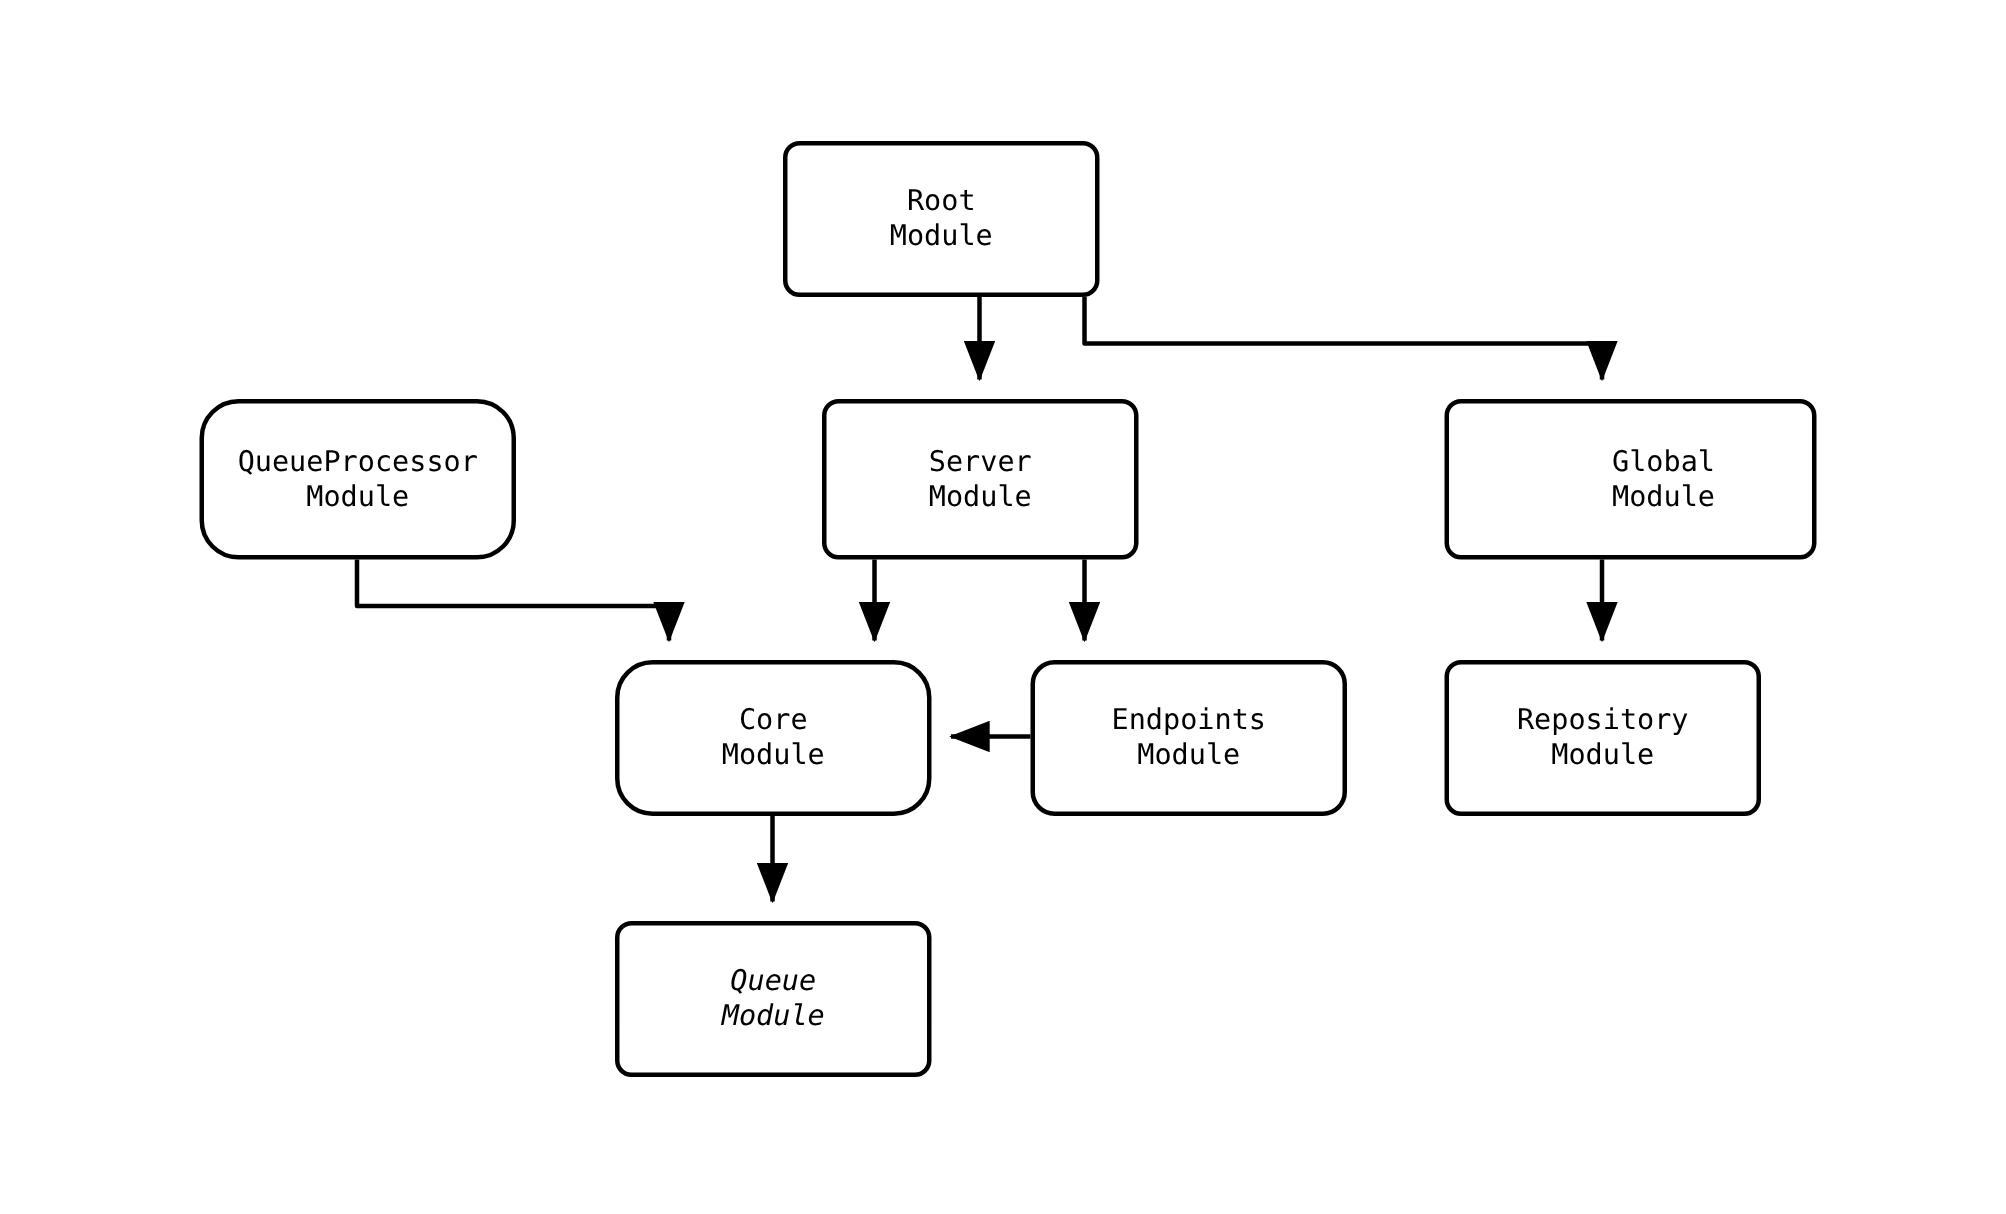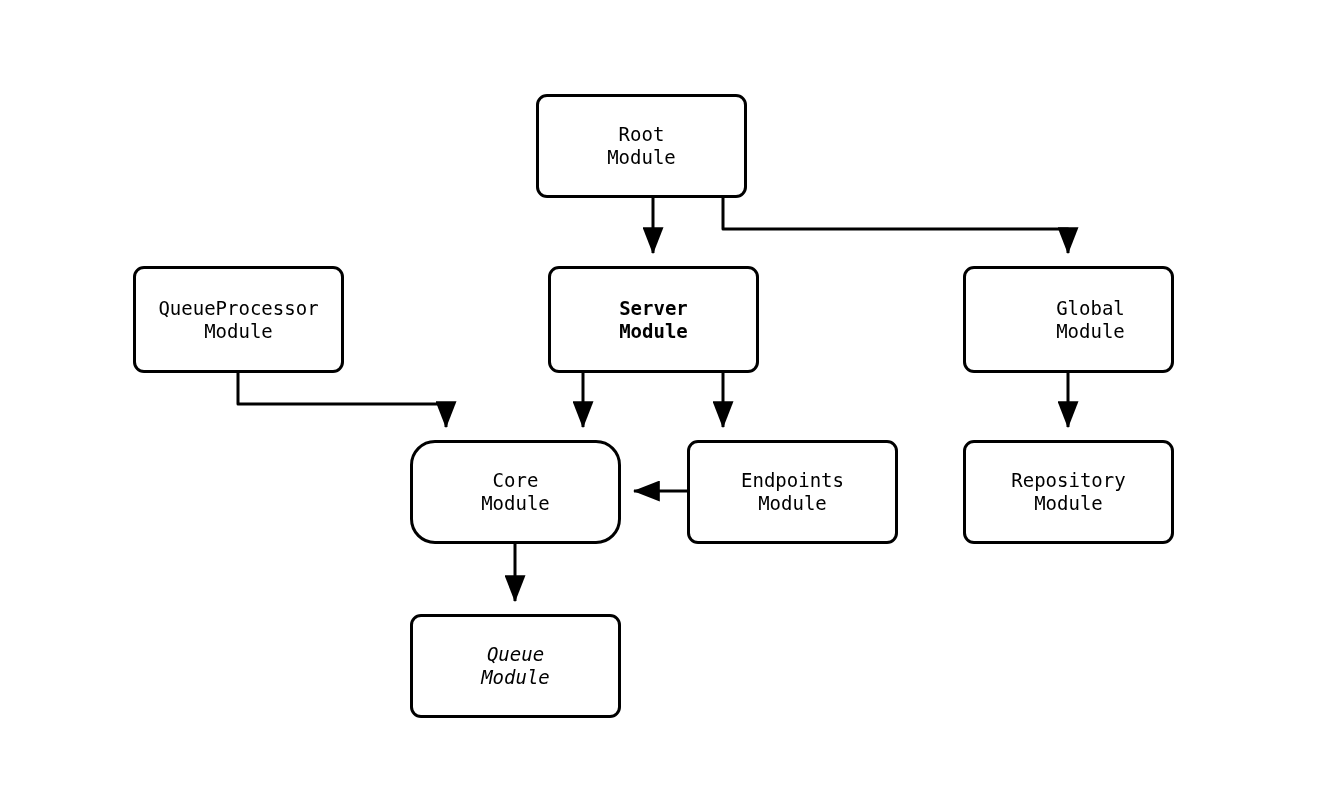--- a/index.html
+++ b/index.html
@@ -70,46 +70,46 @@
 
     <path d="M 723,373 L 723,427" fill="none" stroke="#000000" stroke-width="3" marker-end="url(#arrowhead)"></path>
 
     <path d="M 687,491 L 634,491" fill="none" stroke="#000000" stroke-width="3" marker-end="url(#arrowhead)"></path>
 
     <path d="M 1068,373 L 1068,427" fill="none" stroke="#000000" stroke-width="3" marker-end="url(#arrowhead)"></path>
 
     <path d="M 515,544 L 515,601" fill="none" stroke="#000000" stroke-width="3" marker-end="url(#arrowhead)"></path>
   </svg>
 
-  <div class="node" style="left:536px; top:94px; width:211px; height:104px;">
+  <div class="node" style="left:522px; top:94px; width:211px; height:104px;">
     <span class="node-line">Root</span>
     <span class="node-line">Module</span>
   </div>
 
-  <div class="node" style="left:133px; top:266px; width:211px; height:107px;">
+  <div class="node" style="left:133px; top:266px; width:211px; height:107px;border-radius:26px;">
     <span class="node-line">QueueProcessor</span>
     <span class="node-line">Module</span>
   </div>
 
-  <div class="node" style="left:548px; top:266px; width:211px; height:107px;font-weight:bold;">
+  <div class="node" style="left:548px; top:266px; width:211px; height:107px;">
     <span class="node-line">Server</span>
     <span class="node-line">Module</span>
   </div>
 
-  <div class="node" style="left:963px; top:266px; width:211px; height:107px;padding-left:44px;">
+  <div class="node" style="left:963px; top:266px; width:248px; height:107px;padding-left:44px;">
     <span class="node-line">Global</span>
     <span class="node-line">Module</span>
   </div>
 
   <div class="node" style="left:410px; top:440px; width:211px; height:104px;border-radius:25px;">
     <span class="node-line">Core</span>
     <span class="node-line">Module</span>
   </div>
 
-  <div class="node" style="left:687px; top:440px; width:211px; height:104px;">
+  <div class="node" style="left:687px; top:440px; width:211px; height:104px;border-radius:16px;">
     <span class="node-line">Endpoints</span>
     <span class="node-line">Module</span>
   </div>
 
   <div class="node" style="left:963px; top:440px; width:211px; height:104px;">
     <span class="node-line">Repository</span>
     <span class="node-line">Module</span>
   </div>
 
   <div class="node" style="left:410px; top:614px; width:211px; height:104px;font-style:italic;">

